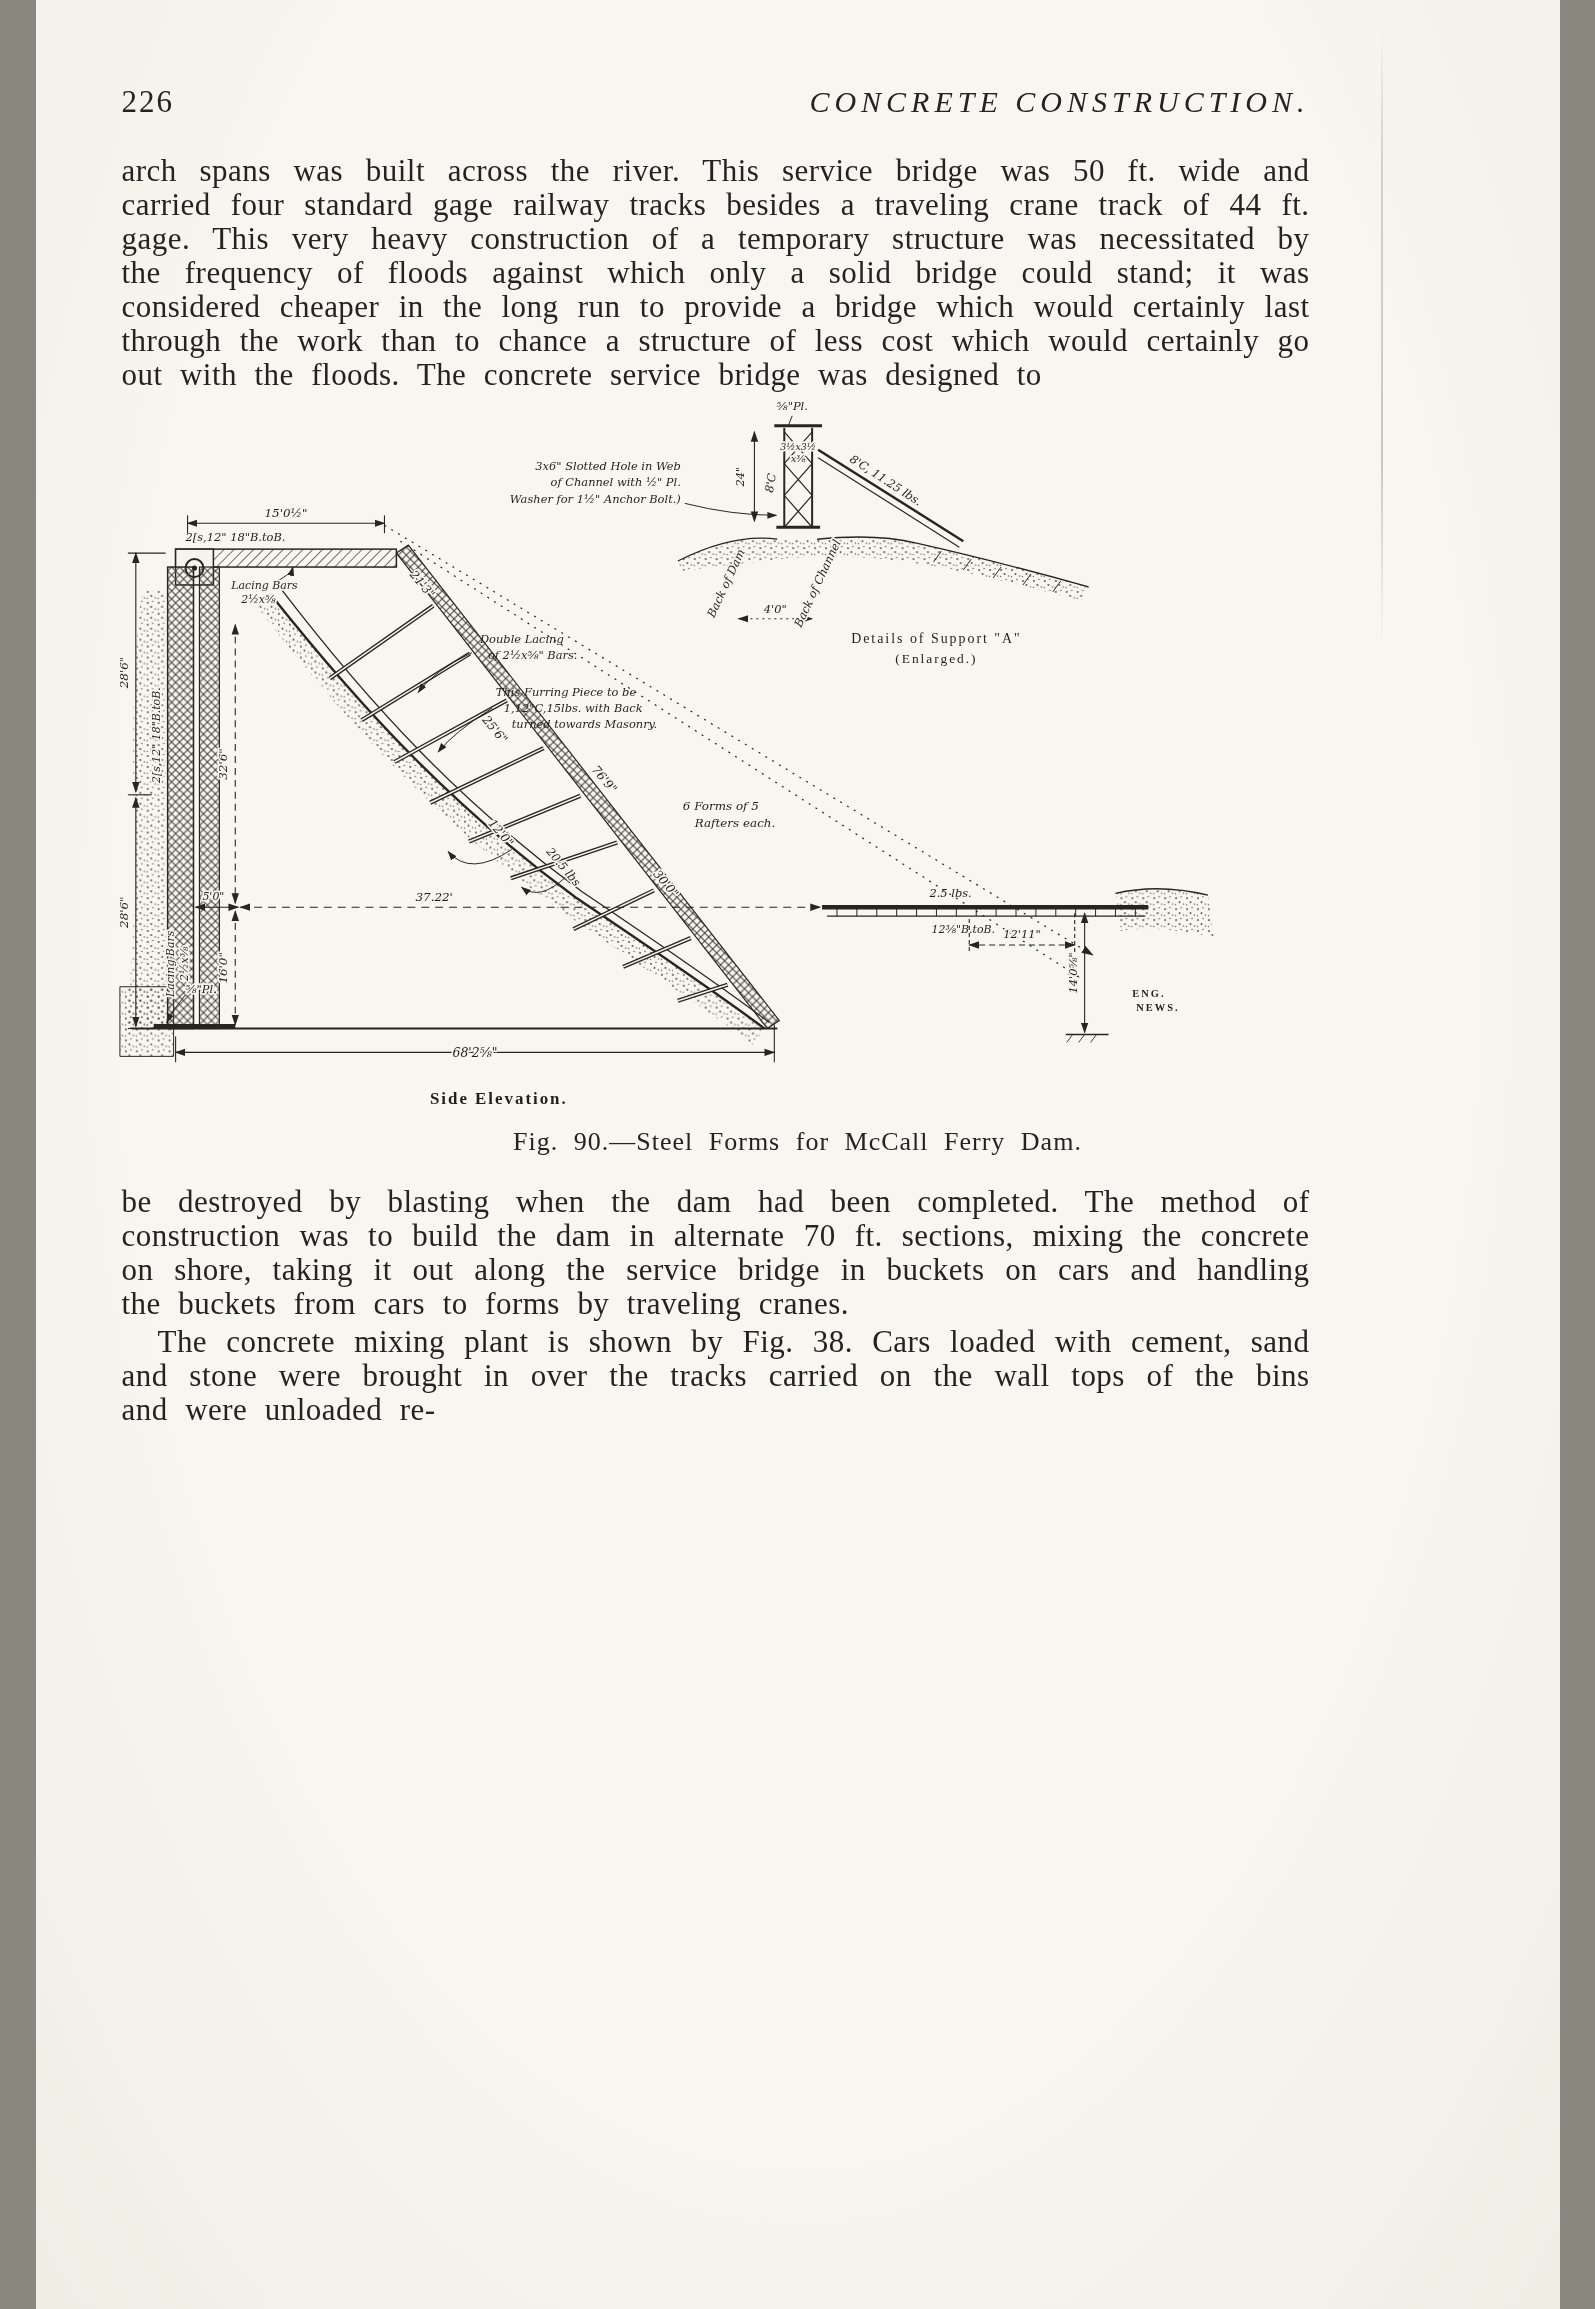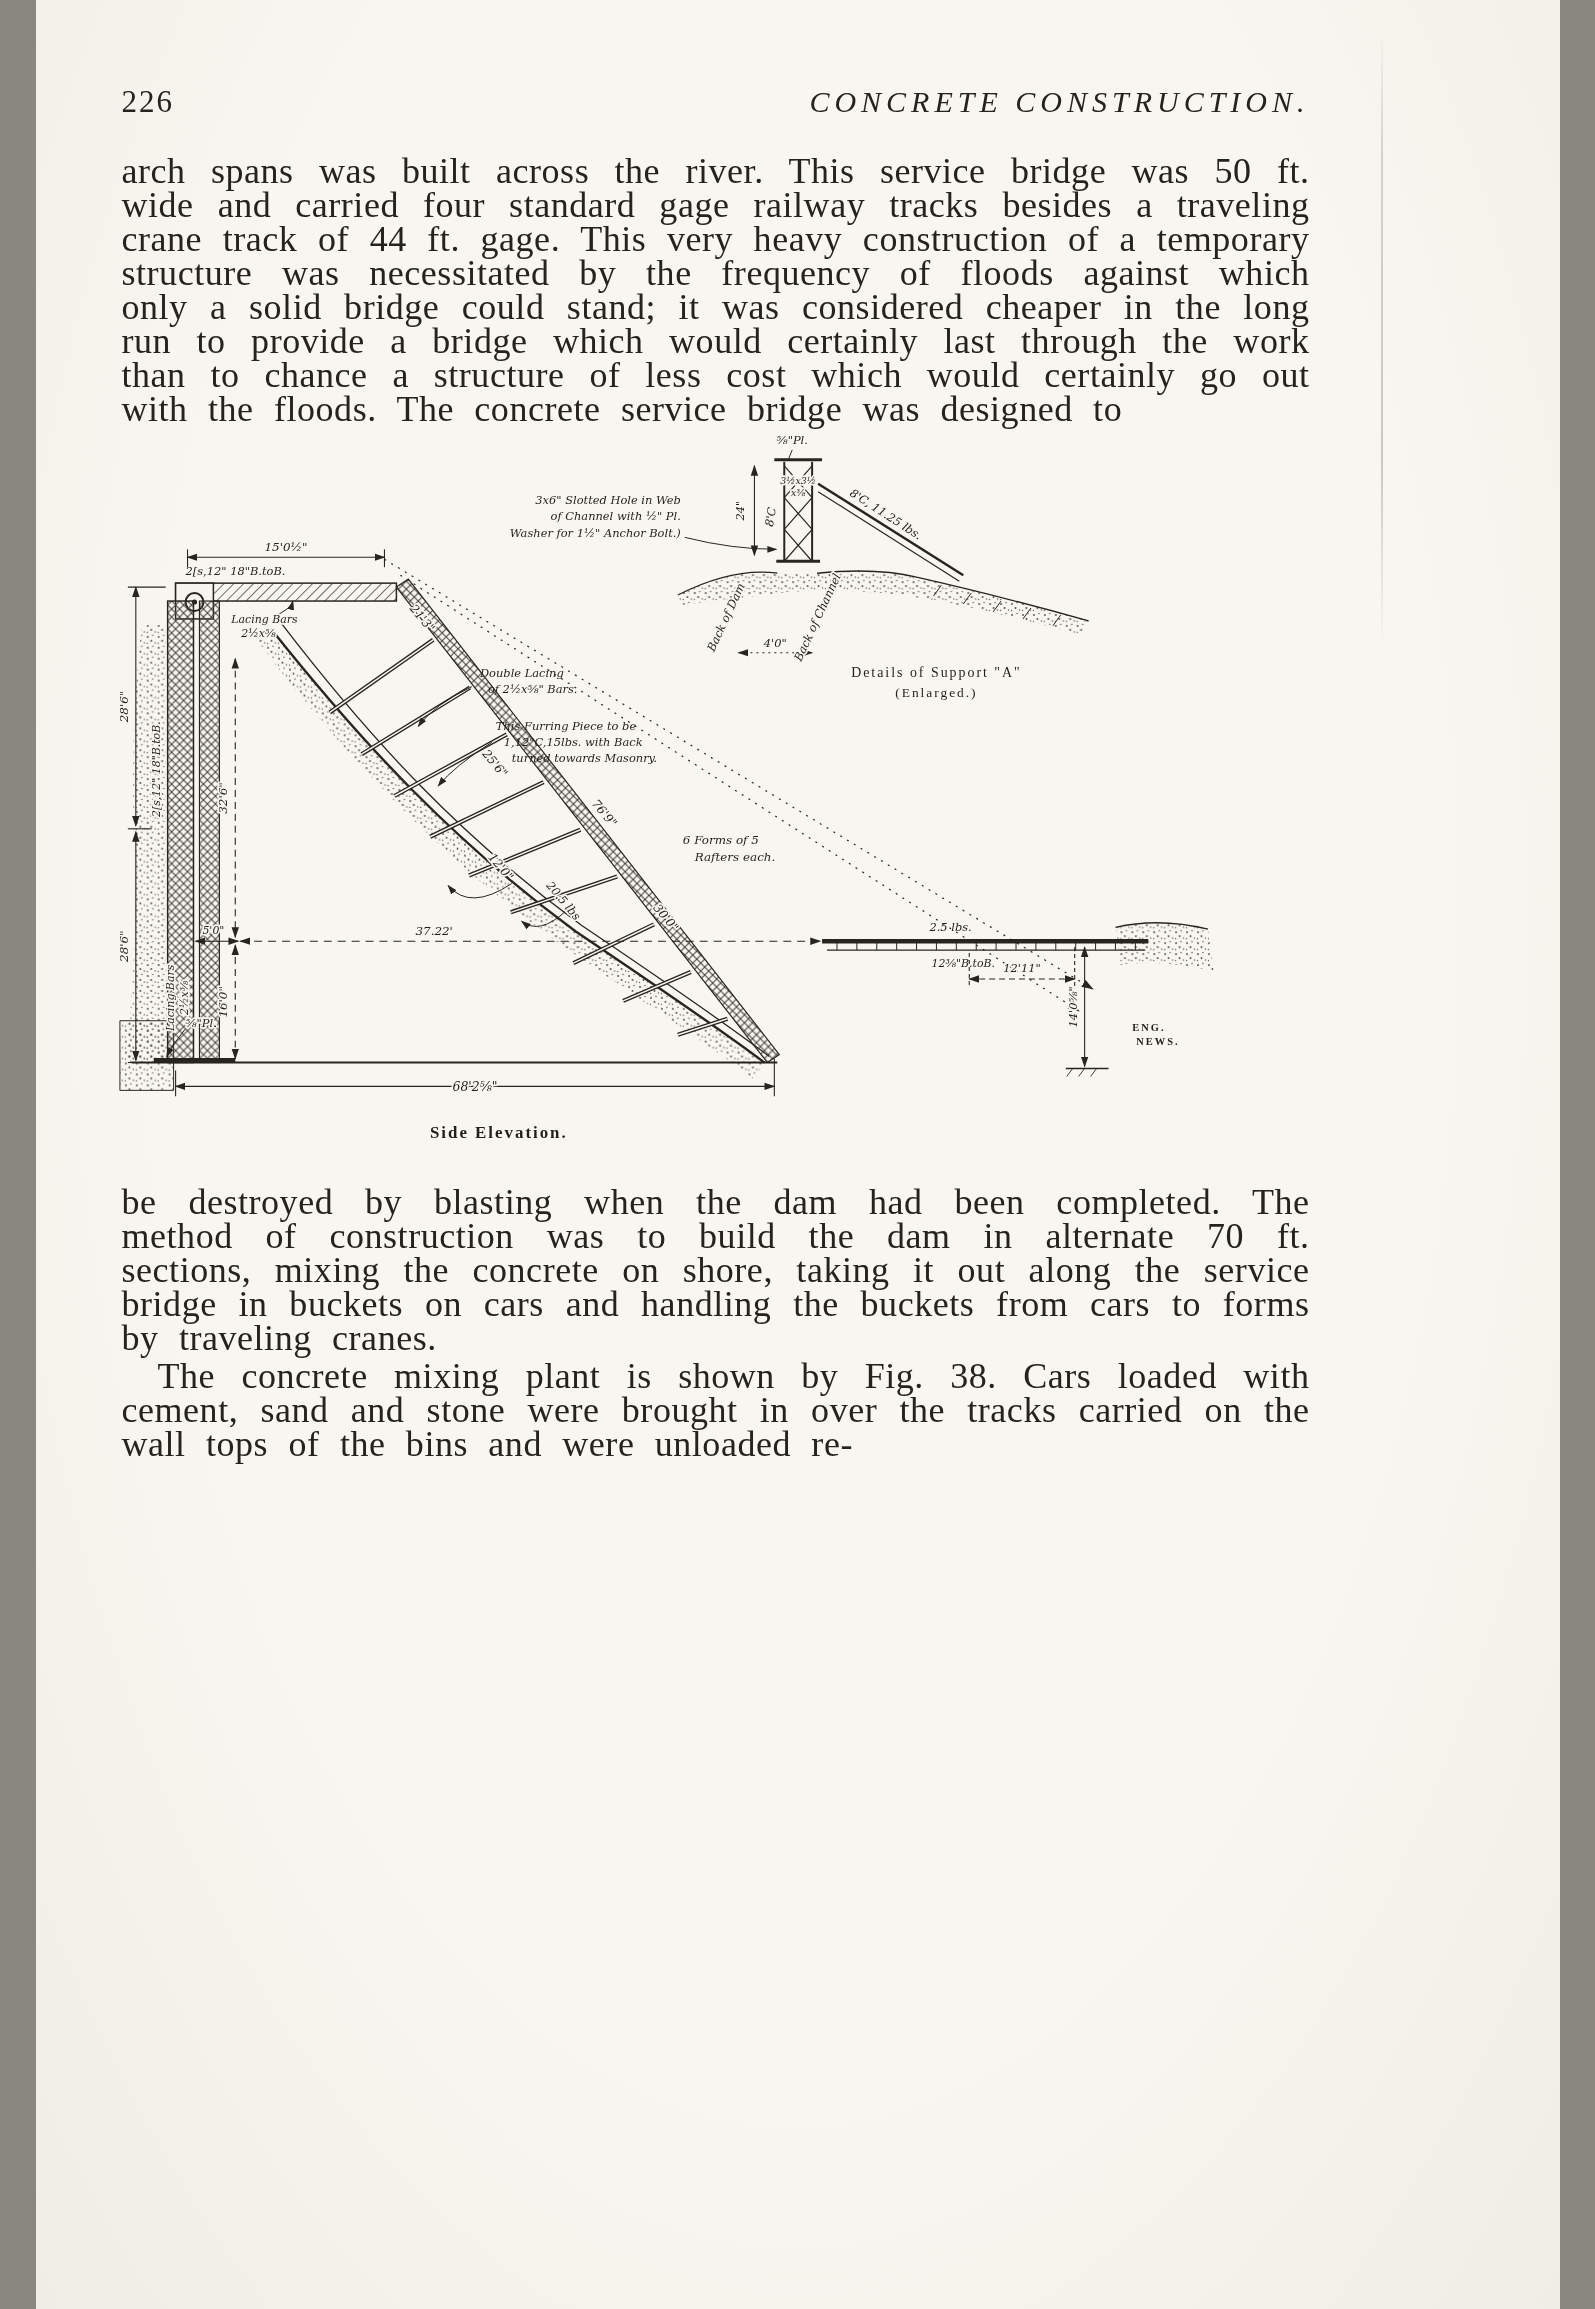--- a/index.html
+++ b/index.html
@@ -23,21 +23,21 @@
     position:absolute;left:0;top:0;
     font-size:31px;letter-spacing:2px;
   }
   .runhead{
     display:block;text-align:right;
     font-style:italic;font-size:30px;letter-spacing:5px;
     padding-top:1px;
   }
   p.body{
     width:1188px;margin:24px 0 0 86px;
-    font-size:36px;line-height:34px;
+    font-size:31px;line-height:34px;
     text-align:justify;
     word-spacing:0.30em;letter-spacing:0.015em;
   }
   p.indent{text-indent:36px;margin-top:4px;}
   figure{margin:0;padding:0;}
   figure svg{display:block;}
   figcaption{
     text-align:center;font-size:26px;letter-spacing:1px;word-spacing:8px;
     margin-top:4px;
   }
@@ -274,18 +274,19 @@
         <text transform="rotate(-90 138 575)" x="138" y="575" text-anchor="middle" font-size="11" class="halo">Lacing Bars</text>
         <text transform="rotate(-90 152 575)" x="152" y="575" text-anchor="middle" font-size="11" class="halo">2½x⅜</text>
         <text x="150" y="604" text-anchor="start" class="halo">⅝"Pl.</text>
         <text x="178" y="511" text-anchor="middle" font-size="11" class="halo">5'0"</text>
         <text x="400" y="512" text-anchor="middle" font-size="12" class="halo">37.22'</text>
         <text x="441" y="669" text-anchor="middle" font-size="12.5" class="halo">68'2⅝"</text>
 
         <text x="465" y="716" text-anchor="middle" font-size="17" font-weight="600" class="typ" letter-spacing="6">Side Elevation.</text>
       </g>
     </svg>
+    <figcaption>Fig. 90.—Steel Forms for McCall Ferry Dam.</figcaption>
   </figure>
 
   <p class="body" style="margin-top:28px">be destroyed by blasting when the dam had been completed. The method of construction was to build the dam in alternate 70 ft. sections, mixing the concrete on shore, taking it out along the service bridge in buckets on cars and handling the buckets from cars to forms by traveling cranes.</p>
   <p class="body indent">The concrete mixing plant is shown by Fig. 38.  Cars loaded with cement, sand and stone were brought in over the tracks carried on the wall tops of the bins and were unloaded re-</p>
 </div>
 
 
 </body></html>

